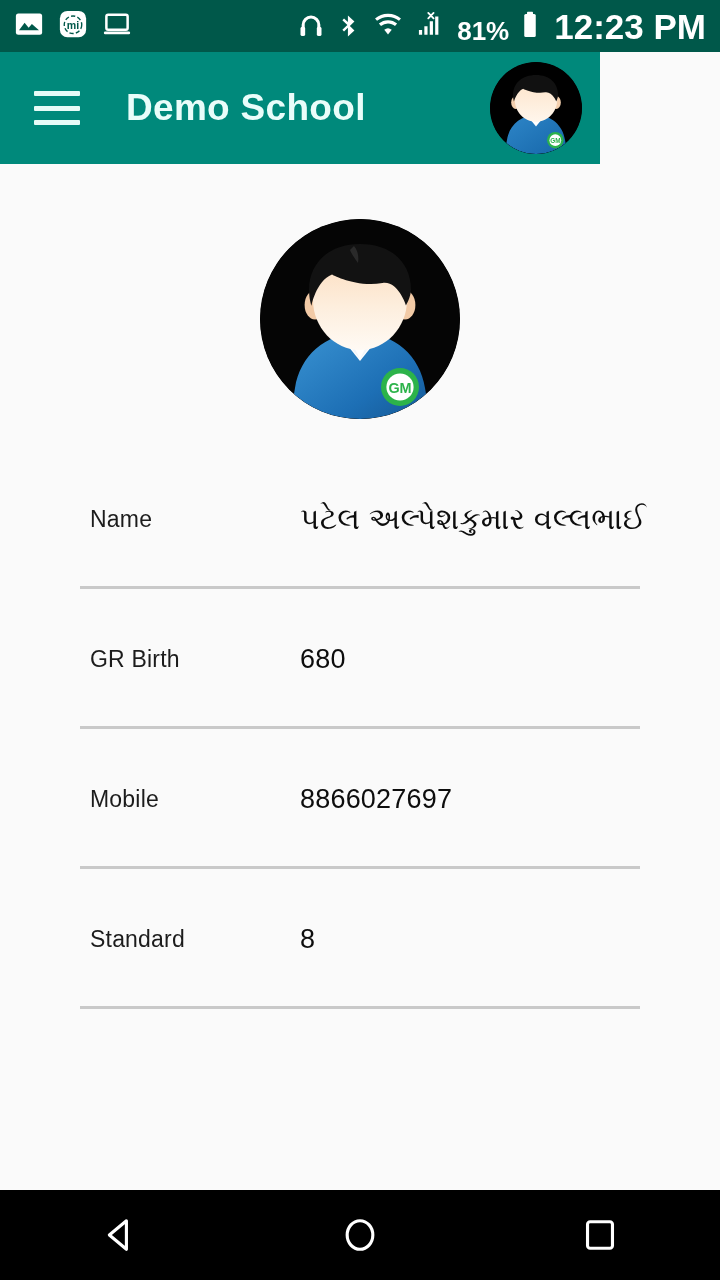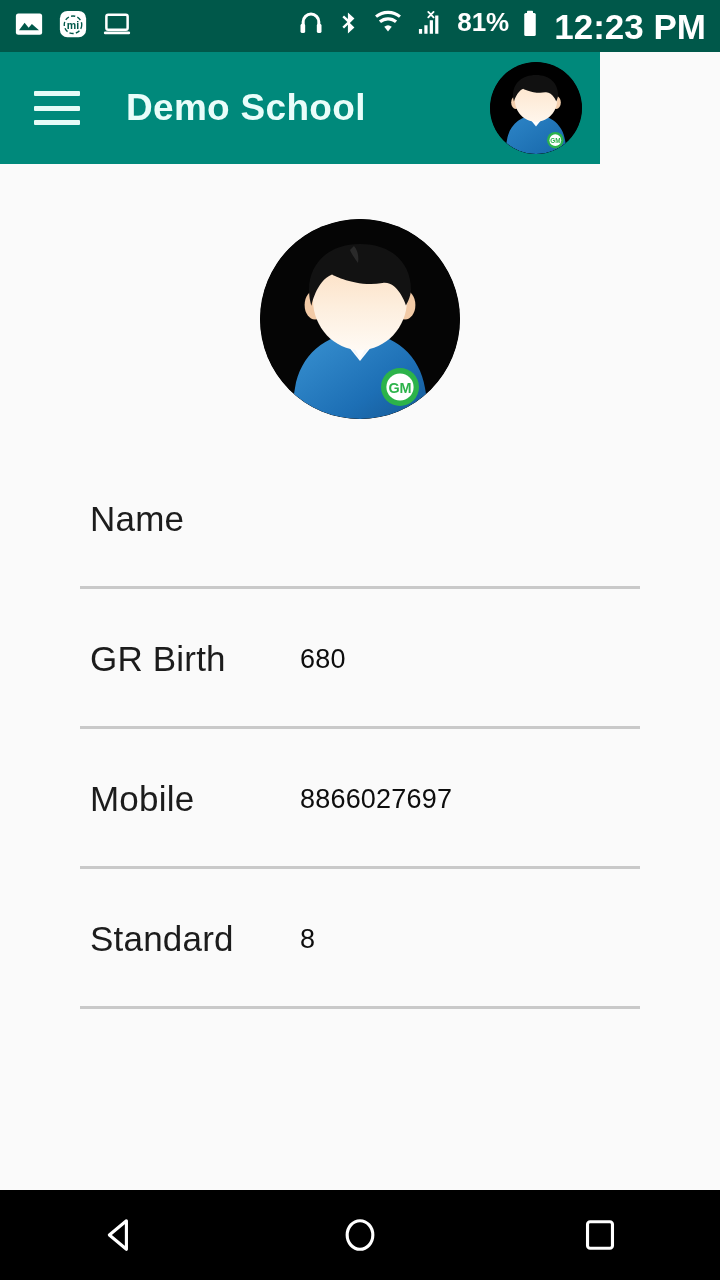--- a/index.html
+++ b/index.html
@@ -11,21 +11,21 @@
   }
   .screen { position:relative; width:720px; height:1280px; background:#fafafa; }
 
   
   .statusbar {
     position:absolute; top:0; left:0; width:720px; height:52px;
     background:#00584a; color:#ffffff;
     display:flex; align-items:center; padding:0 14px;gap:13px;
   }
   .sb-left { display:flex; align-items:center; gap:14px; }
-  .sb-right { display:flex; align-items:flex-start; gap:11px; margin-left:auto; }
+  .sb-right { display:flex; align-items:flex-end; gap:11px; margin-left:auto; }
   .sb-icon { display:block; }
   .sb-pct {
     font-size:26px; font-weight:bold; letter-spacing:0px; color:#ffffff;
     line-height:1;
   }
   .sb-time {
     font-size:35px; font-weight:bold; color:#ffffff; line-height:1;
     margin-left:3px;
   }
 
@@ -66,21 +66,21 @@
     overflow:hidden; background:#000;
   }
 
   .info-list { position:absolute; top:285px; left:0; width:720px; }
   .info-row {
     position:relative; height:140px;
     display:flex; align-items:center;
   }
   .info-label {
     position:absolute; left:90px;
-    font-size:35px; color:#1c1c1c; font-weight:normal;
+    font-size:23px; color:#1c1c1c; font-weight:normal;
     letter-spacing:0.2px; white-space:nowrap;
   }
   .info-value {
     position:absolute; left:300px;
     font-size:27px; color:#0d0d0d; font-weight:normal;
     letter-spacing:0.2px; white-space:nowrap;
   }
   .info-value.gujarati {
     font-family:"Liberation Sans","DejaVu Sans", sans-serif;
     font-size:30px;
@@ -241,20 +241,21 @@
           <circle cx="70" cy="84" r="6.8" fill="#ffffff"></circle>
           <text x="70" y="87" font-size="7.2" font-family="Liberation Sans, sans-serif" font-weight="bold" fill="#2cb34a" text-anchor="middle">GM</text>
         </g>
       </svg>
     </div>
 
     <div class="info-list">
 
       <div class="info-row">
         <div class="info-label">Name</div>
+        <div class="info-value gujarati">પટેલ અલ્પેશકુમાર વલ્લભાઈ</div>
         <div class="row-divider"></div>
       </div>
 
       <div class="info-row">
         <div class="info-label">GR Birth</div>
         <div class="info-value">680</div>
         <div class="row-divider"></div>
       </div>
 
 

